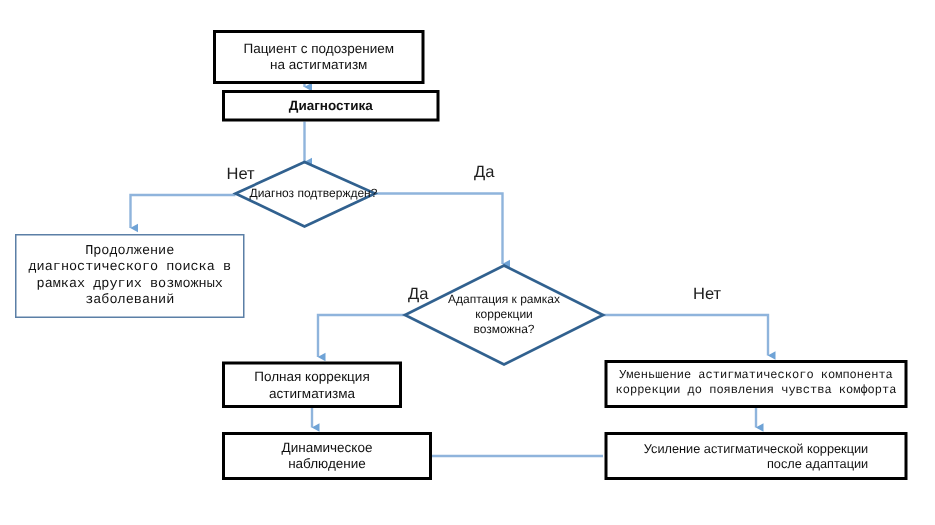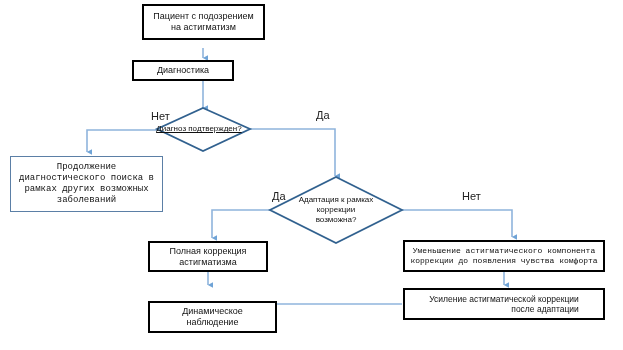--- a/index.html
+++ b/index.html
@@ -102,43 +102,43 @@
       <path d="M504,272 L504,285" marker-end="url(#arrowDown)"></path>
 
       <path d="M402,304 L272,304" marker-end="url(#arrowLeft)"></path>
     </g>
 
     <polygon points="203,108 250,129 203,151 157,129" fill="#ffffff" stroke="#31618f" stroke-width="1.8"></polygon>
 
     <polygon points="336,177 402,210 336,243 270,210" fill="#ffffff" stroke="#31618f" stroke-width="1.8"></polygon>
   </svg>
 
-  <div class="node box fs-9" style="left:142px; top:4px; width:123px; height:36px;">Пациент с подозрением
+  <div class="node box fs-9" style="left:142px; top:20px; width:141px; height:36px;">Пациент с подозрением
 на астигматизм</div>
 
-  <div class="node box fs-9" style="left:132px; top:60px; width:102px; height:21px;">Диагностика</div>
+  <div class="node box fs-9" style="left:148px; top:60px; width:145px; height:21px;font-weight:bold;">Диагностика</div>
 
-  <div class="diamond-label fs-8" style="left:152px; top:120px; width:94px; height:18px;text-decoration:underline;">Диагноз подтвержден?</div>
+  <div class="diamond-label fs-8" style="left:162px; top:120px; width:94px; height:18px;">Диагноз подтвержден?</div>
 
   <div class="node box-soft fs-9" style="left:10px; top:156px; width:153px; height:56px;">Продолжение
 диагностического поиска в
 рамках других возможных
 заболеваний</div>
 
   <div class="diamond-label fs-8" style="left:288px; top:192px; width:96px; height:36px;">Адаптация к рамках
 коррекции
 возможна?</div>
 
   <div class="node box fs-9" style="left:148px; top:241px; width:120px; height:31px;">Полная коррекция
 астигматизма</div>
 
   <div class="node box fs-8" style="left:403px; top:240px; width:202px; height:32px;font-family:Liberation Mono, monospace;">Уменьшение астигматического компонента
 коррекции до появления чувства комфорта</div>
 
-  <div class="node box fs-9" style="left:148px; top:288px; width:129px; height:32px;margin-top:13px;">Динамическое
+  <div class="node box fs-9" style="left:148px; top:288px; width:140px; height:32px;">Динамическое
 наблюдение</div>
 
   <div class="node box fs-85" style="left:403px; top:288px; width:202px; height:32px;">Усиление астигматической коррекции
 после адаптации</div>
 
   <div class="edge-label fs-11" style="left:107px; top:110px;">Нет</div>
 
   <div class="edge-label fs-11" style="left:272px; top:109px;">Да</div>
 
   <div class="edge-label fs-11" style="left:228px; top:190px;">Да</div>

